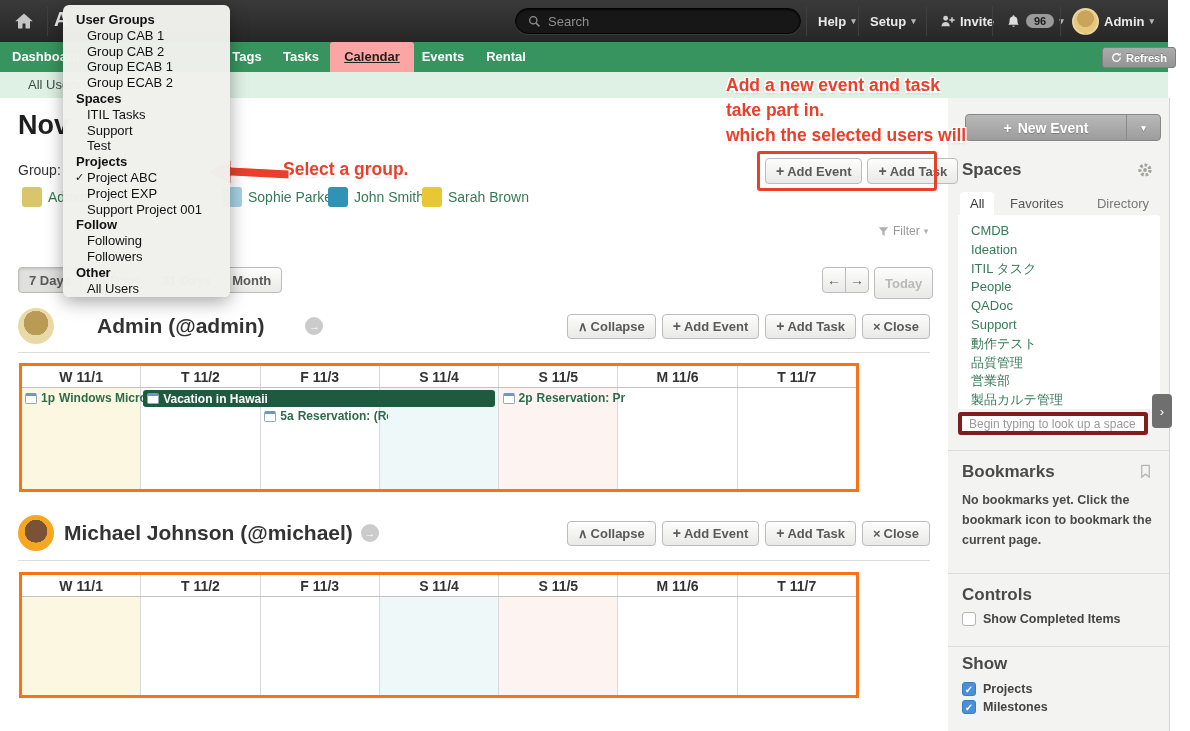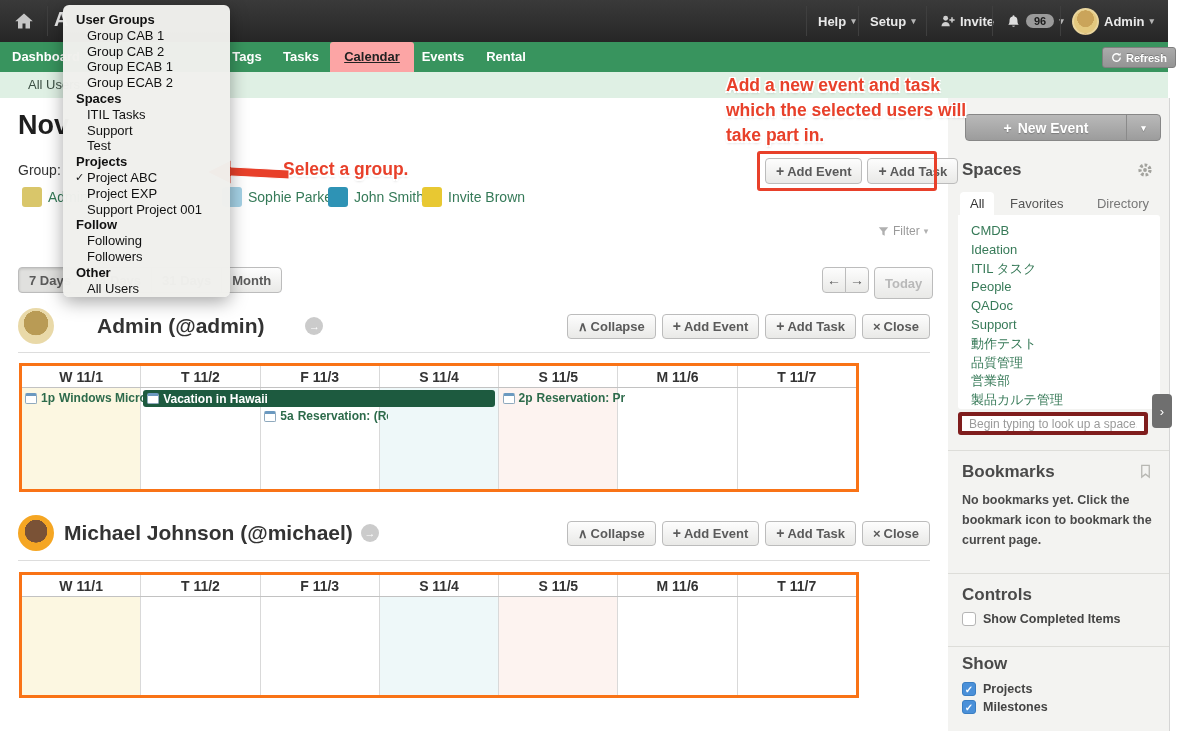--- a/index.html
+++ b/index.html
@@ -124,20 +124,27 @@
 
 <header id="topbar">
   <span class="tb-item" style="left:14px;">
     <svg width="20" height="20" viewBox="0 0 16 16">
         <path d="M8 2 1 8.2h2.2V14h3.6v-4h2.4v4h3.6V8.2H15z" fill="#c6c6c6"></path>
       </svg>
   </span>
   <span class="tb-divider" style="left:47px;"></span>
   <span id="logo-frag">A</span>
 
+  <div id="search-pill">
+    <svg width="13" height="13" viewBox="0 0 16 16">
+        <circle cx="6.5" cy="6.5" r="4.5" fill="none" stroke="#8f8f8f" stroke-width="1.6"></circle>
+        <line x1="10" y1="10" x2="14" y2="14" stroke="#8f8f8f" stroke-width="1.8"></line>
+      </svg>
+    <input placeholder="Search" style="">
+  </div>
 
   <span class="tb-divider" style="left:806px;"></span>
   <span class="tb-item" style="left:818px;">
     <span>Help</span>
     <span class="caret">▾</span>
   </span>
   <span class="tb-divider" style="left:858px;"></span>
   <span class="tb-item" style="left:870px;">
     <span>Setup</span>
     <span class="caret">▾</span>
@@ -198,21 +205,21 @@
 <span class="user-chip" style="left:222px;">
   <span class="chip-av" style="background:#a5d2e6;"></span>
   <span>Sophie Parker</span>
 </span>
 <span class="user-chip" style="left:328px;">
   <span class="chip-av" style="background:#2e93b5;"></span>
   <span>John Smith</span>
 </span>
 <span class="user-chip" style="left:422px;">
   <span class="chip-av" style="background:#e8c832;"></span>
-  <span>Invite Brown</span>
+  <span>Sarah Brown</span>
 </span>
 
 <span id="filter-ctl">
   <svg width="11" height="11" viewBox="0 0 14 13">
       <path d="M1 1h12L8.5 6.5V12l-3-1.7V6.5z" fill="#b0b0b0"></path>
     </svg>
   <span>Filter</span>
   <span class="caret" style="color:#b0b0b0;">▾</span>
 </span>
 
@@ -398,22 +405,22 @@
     <span class="chk-box on">✓</span>
     <span>Milestones</span>
   </label>
 </aside>
 <div id="panel-handle">
     <span>›</span>
   </div>
 
 <div class="anno" style="left:726px; top:73px;">
   <div>Add a new event and task</div>
+  <div>take part in.</div>
   <div>which the selected users will</div>
-  <div>take part in.</div>
 </div>
 <div id="anno-box-btns">
   <button class="btn" style="height:26px;">
       <span class="plus">+</span>
       <span>Add Event</span>
     </button>
   <button class="btn" style="height:26px;">
       <span class="plus">+</span>
       <span>Add Task</span>
     </button>

